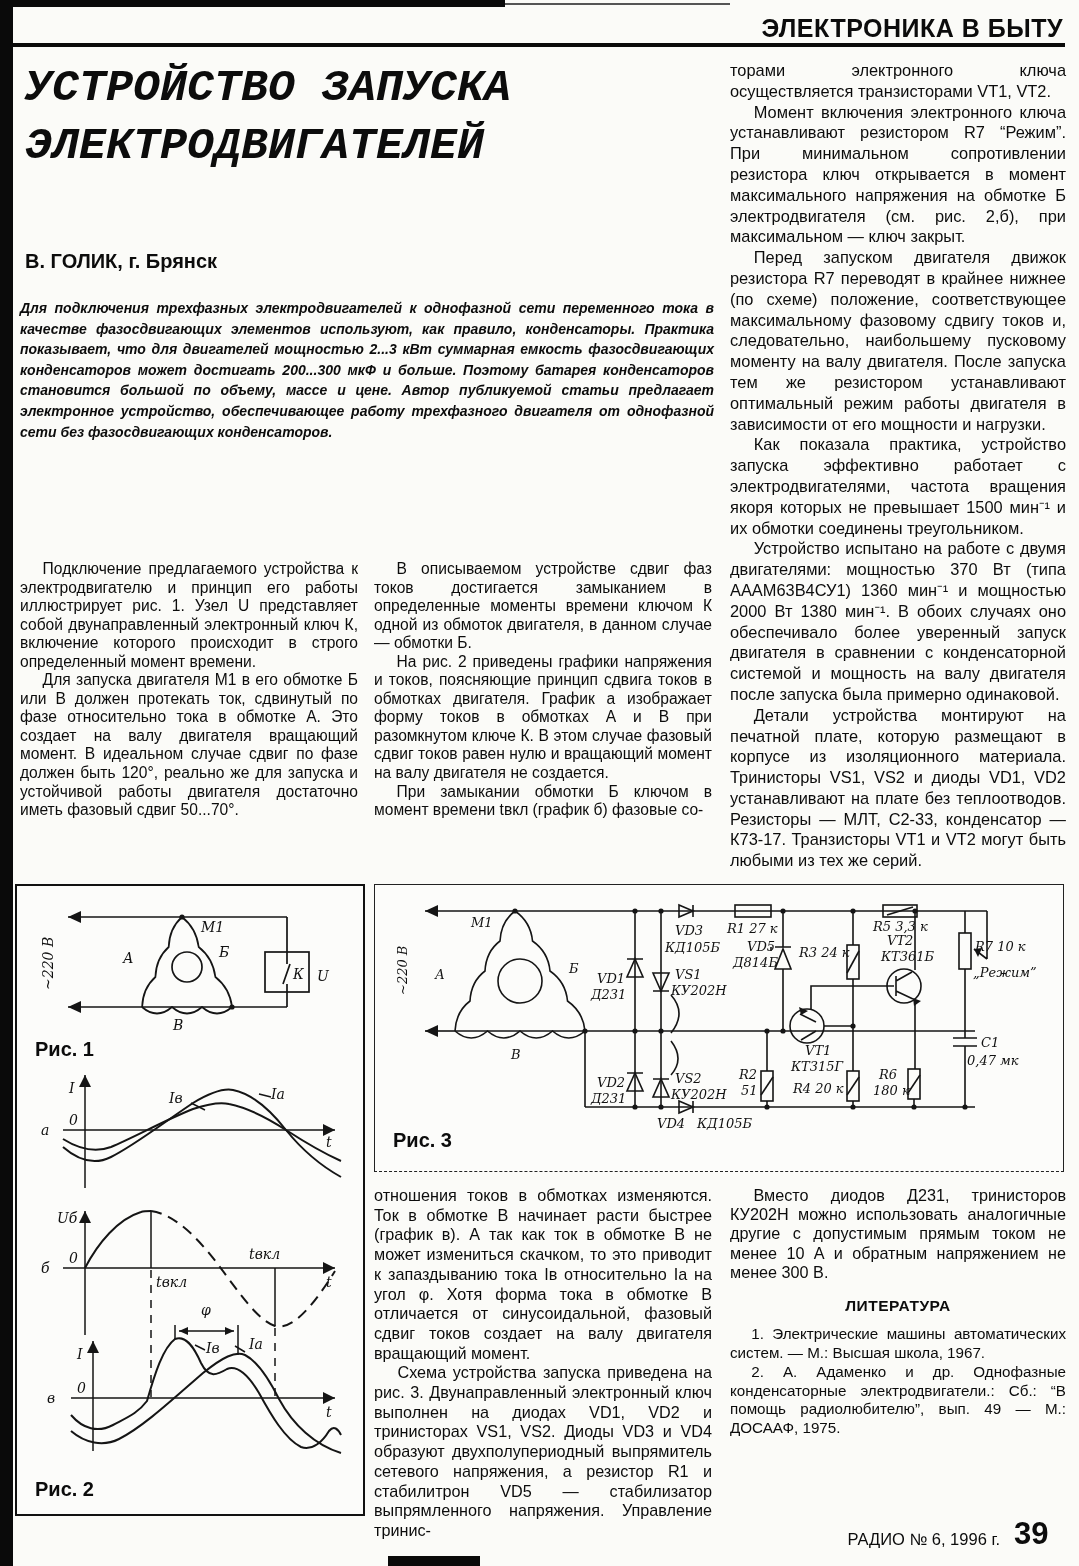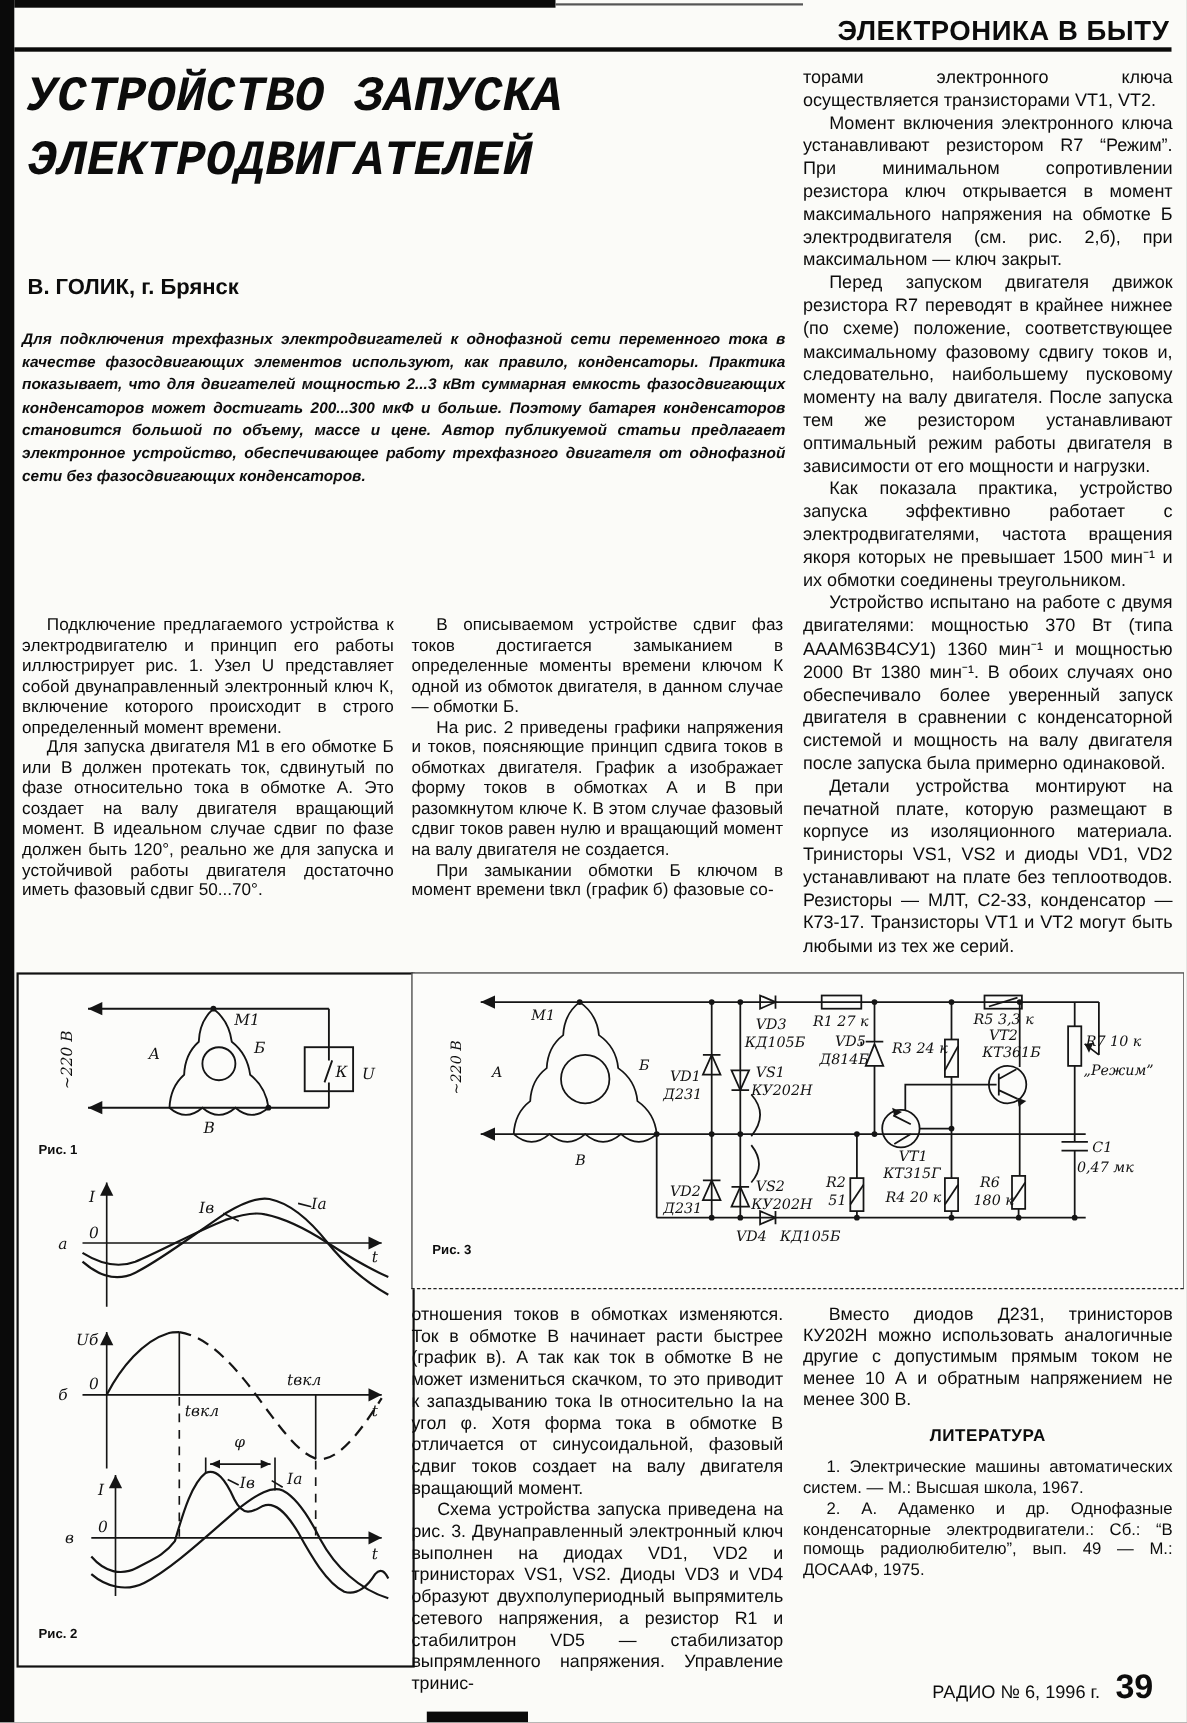--- a/index.html
+++ b/index.html
@@ -13,23 +13,23 @@
   .author{position:absolute;left:25px;top:250px;font-size:20px;font-weight:bold;}
   .lead{position:absolute;left:20px;top:298px;width:694px;font-size:14px;line-height:20.6px;
         font-weight:bold;font-style:italic;text-align:justify;}
   .col{position:absolute;text-align:justify;}
   .col p{margin:0;text-indent:1.45em;}
   .col p.noindent{text-indent:0;}
   .c12{font-size:15.6px;line-height:18.55px;}
   .c3{font-size:16.4px;line-height:20.8px;}
   .cbm{font-size:16.2px;line-height:19.7px;}
   .cbr{font-size:16.2px;line-height:19.2px;}
-  .figbox{position:absolute;border:2px solid #111;background:#fcfcfa;padding-left:12px;}
+  .figbox{position:absolute;border:2px solid #111;background:#fcfcfa;}
   .figbox.dash{border:1.6px solid #222;border-bottom-style:dashed;border-right-style:solid;}
-  .figcap{font-size:12px;font-weight:bold;}
+  .figcap{font-size:20px;font-weight:bold;}
   svg{display:block;}
   svg text{font-family:"DejaVu Serif",serif;font-style:italic;fill:#111;}
   .lit-head{text-align:center;font-size:15.5px;font-weight:bold;letter-spacing:.5px;margin:14px 0 10px;}
   .lit p{margin:0;font-size:15.2px;line-height:18.8px;text-align:justify;text-indent:1.4em;}
   .footer-journal{position:absolute;left:730px;top:1530px;width:270px;text-align:right;font-size:16.5px;}
   .footer-page{position:absolute;left:1014px;top:1516px;font-size:31px;font-weight:bold;}
 </style>
 </head>
 <body>
 

